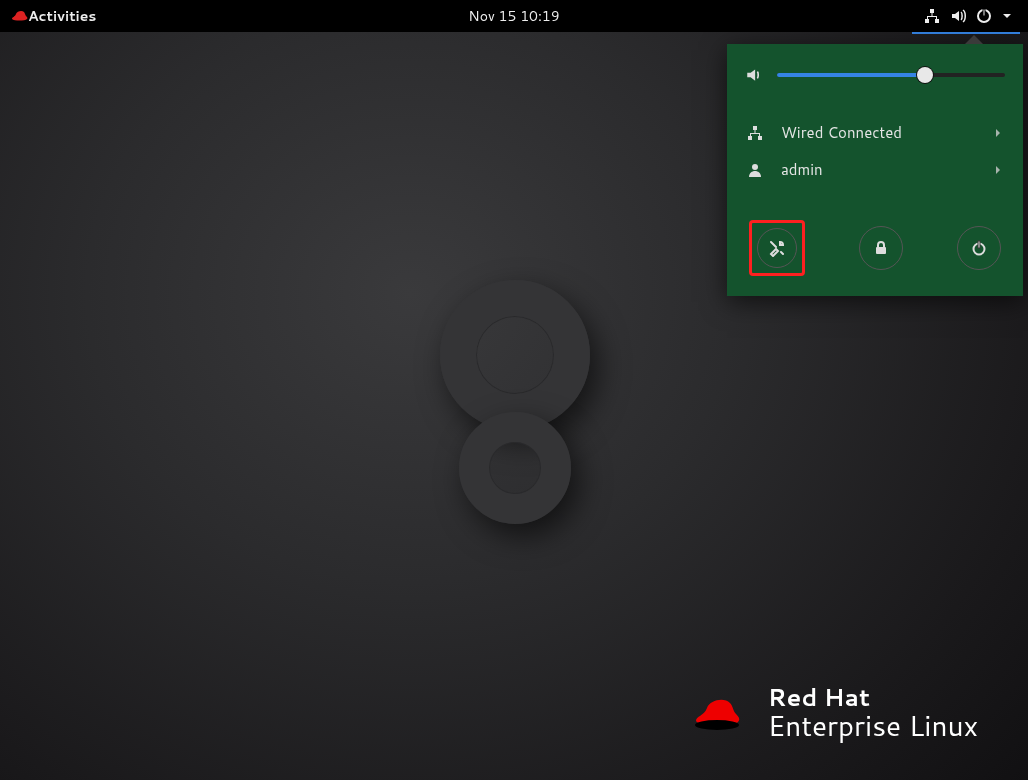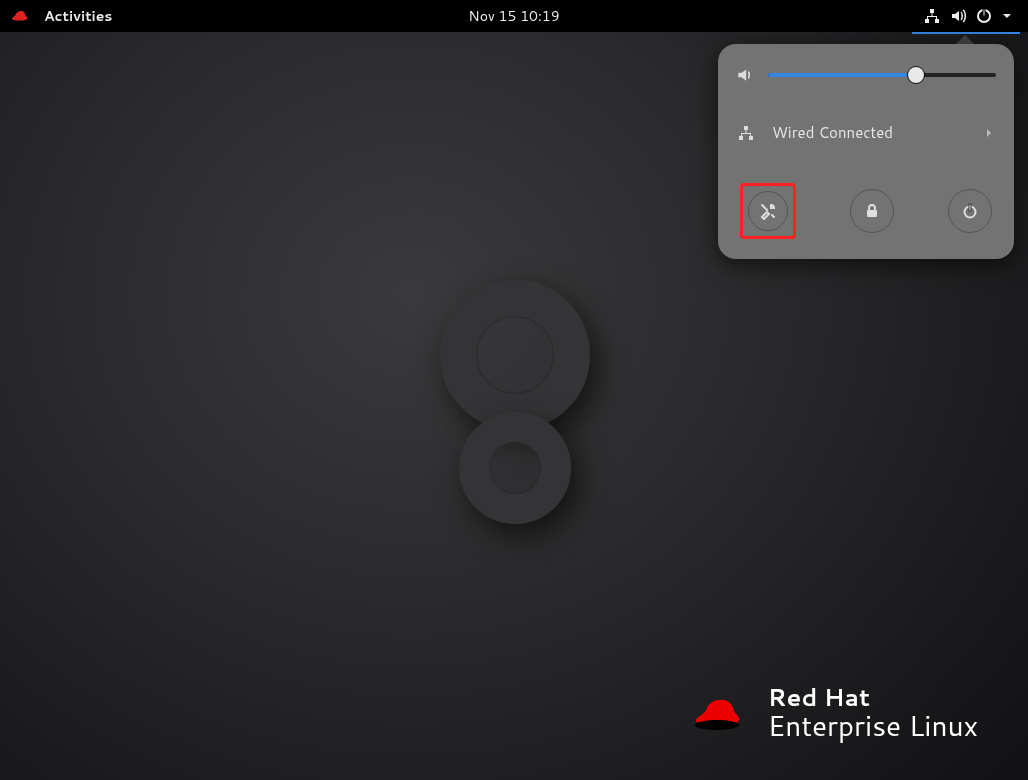--- a/index.html
+++ b/index.html
@@ -13,21 +13,21 @@
     color: #eee;
     display: flex;
     align-items: center;
     justify-content: space-between;
     padding: 0 10px;
     font-size: 14px;
     position: relative;
     z-index: 5;
   }
   .topbar-left { display: flex; align-items: center; gap: 8px; }
-  .activities { font-weight: 600; display:flex; align-items:center; gap:16px;}
+  .activities { font-weight: 600; display:flex; align-items:center; gap:0;}
   .topbar-center { position: absolute; left: 50%; transform: translateX(-50%); font-weight: 400; }
   .topbar-right { display: flex; align-items: center; gap: 10px; padding-right:6px;}
   .topbar-right svg { display:block; }
   .indicator-underline {
     position: absolute;
     top: 32px;
     right: 8px;
     width: 108px;
     height: 2px;
     background: #3584e4;
@@ -70,24 +70,24 @@
     display: flex; align-items: center; gap: 28px;
     color: #fff;
   }
   .branding-text { display:flex; flex-direction:column; line-height:1.05;}
   .branding-text .l1 { font-weight: 800; font-size: 24px; }
   .branding-text .l2 { font-weight: 400; font-size: 28px; }
 
   
   .popover {
     position: absolute;
-    top: 44px; right: 14px;
+    top: 44px; right: 5px;
     width: 296px;
-    background: #737373;
-    border-radius: 18px;
+    background: #14532d;
+    border-radius: 0;
     box-shadow: 0 6px 24px rgba(0,0,0,.6);
     padding: 22px 18px 20px 18px;
     color: #e6e6e6;
     z-index: 10;
   }
   .popover::before {
     content: "";
     position: absolute;
     top: -9px; right: 40px;
     border-left: 9px solid transparent;
@@ -205,20 +205,30 @@
         <rect x="1" y="11" width="4" height="4"></rect>
         <rect x="11" y="11" width="4" height="4"></rect>
         <path d="M7.5 5v3H3v3h1V9h8v2h1V8H8.5V5z"></path>
       </svg>
     <span>Wired Connected</span>
     <svg class="chev" width="10" height="10" viewBox="0 0 10 10">
         <path d="M3 1l4 4-4 4z" fill="#ccc"></path>
       </svg>
   </div>
 
+  <div class="menu-row">
+    <svg width="16" height="16" viewBox="0 0 16 16" style="color:#ddd">
+        <circle cx="8" cy="5" r="3"></circle>
+        <path d="M2 15c0-4 3-6 6-6s6 2 6 6z"></path>
+      </svg>
+    <span>admin</span>
+    <svg class="chev" width="10" height="10" viewBox="0 0 10 10">
+        <path d="M3 1l4 4-4 4z" fill="#ccc"></path>
+      </svg>
+  </div>
 
   <div class="action-row">
     <div class="iconbtn highlight-box">
       <div class="inner">
         <svg width="18" height="18" viewBox="0 0 18 18">
             <path d="M3 3l5 5M13 13l2 2M12 3c2 0 3 1 3 3l-3 0 0-3zM3 15l5-5 2 2-5 5z" stroke="#ddd" stroke-width="2" fill="none" stroke-linecap="round"></path>
           </svg>
       </div>
     </div>
     <div class="iconbtn">

